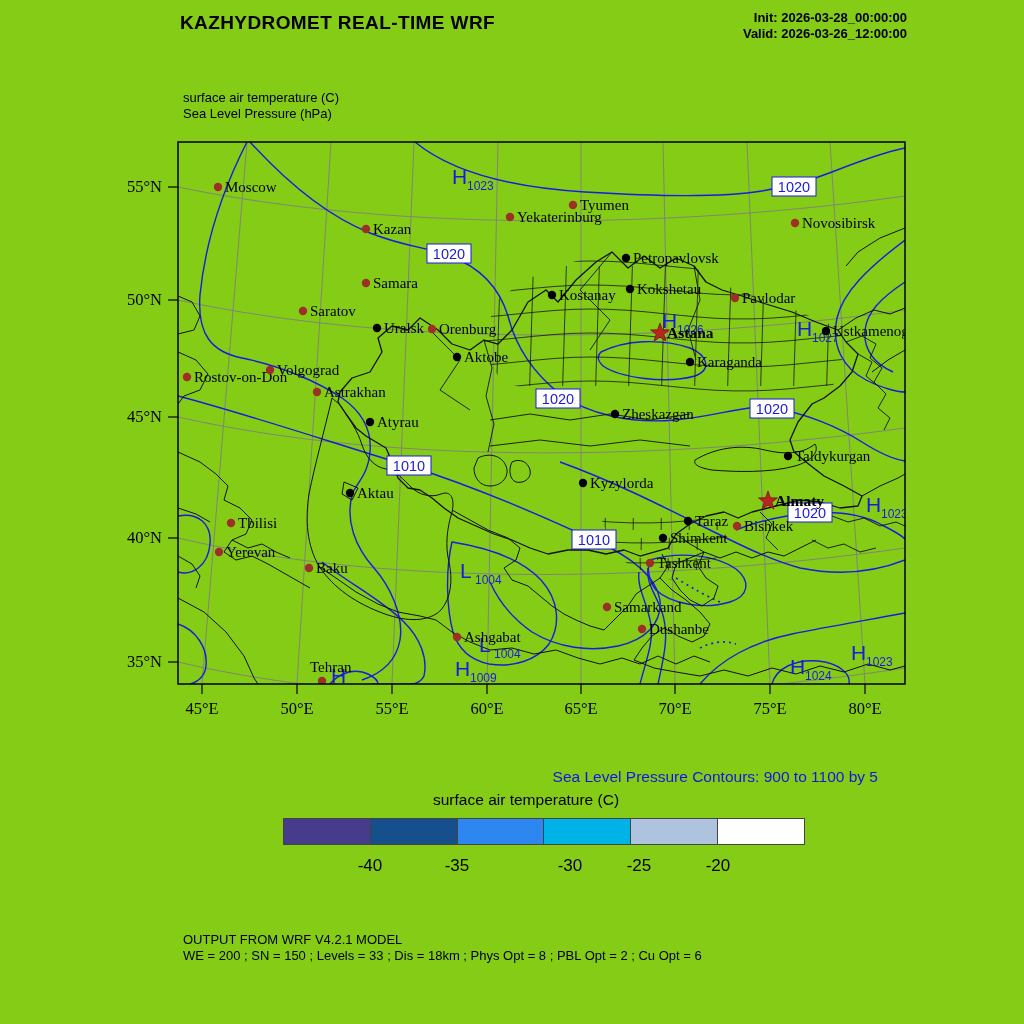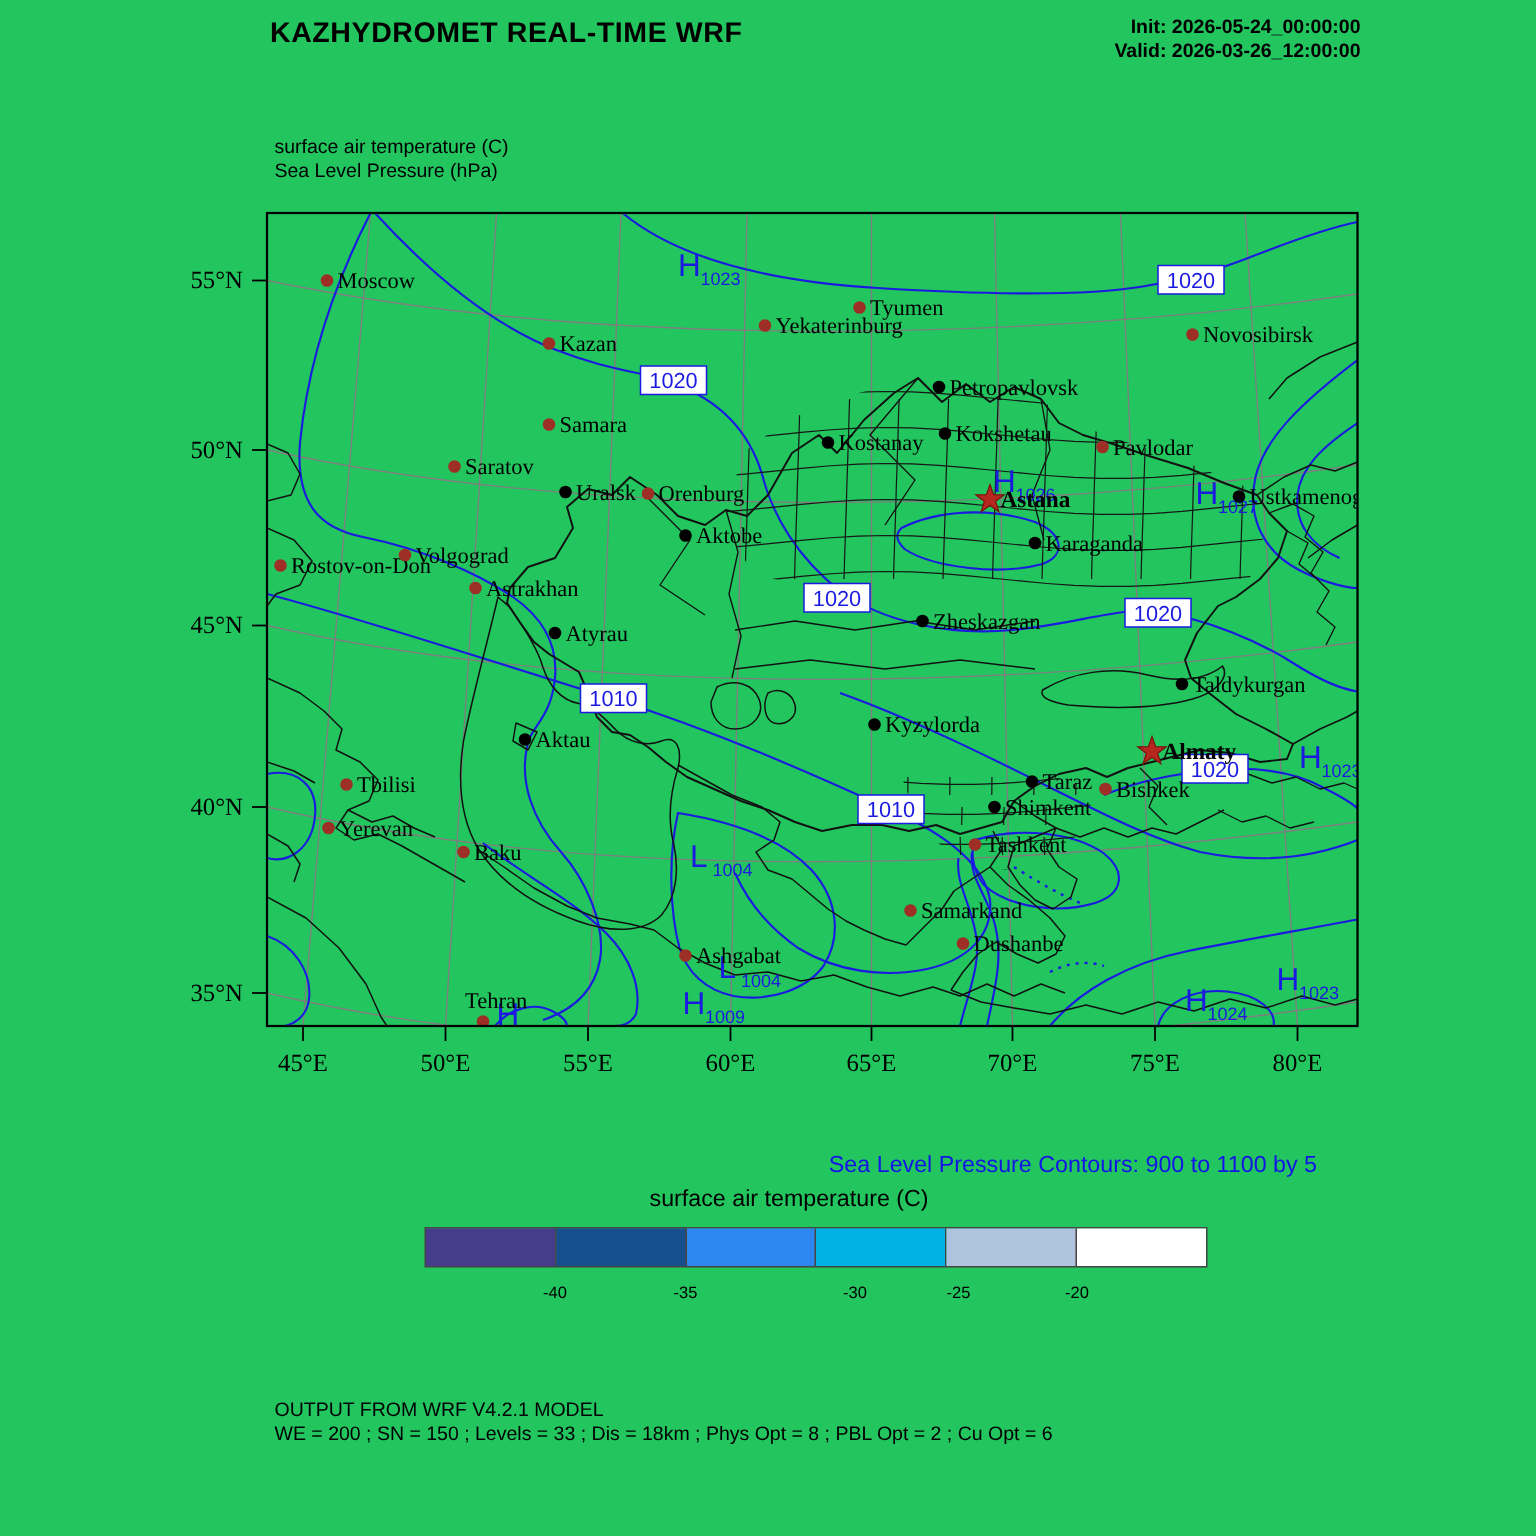--- a/index.html
+++ b/index.html
@@ -1,38 +1,38 @@
 <!DOCTYPE html>
 <html><head>
 <meta charset="utf-8">
 <style>
   html,body{margin:0;padding:0;background:#fff;}
-  .page{position:relative;width:1024px;height:1024px;background:#22c55e;overflow:hidden;
+  .page{position:relative;width:1024px;height:1024px;background:#84cc16;overflow:hidden;
         font-family:"Liberation Sans",sans-serif;color:#000;}
   .title{position:absolute;left:180px;top:12px;font-size:19px;font-weight:bold;letter-spacing:.4px;}
   .times{position:absolute;right:117px;top:10px;text-align:right;font-size:13px;font-weight:bold;line-height:16px;}
   .subtitle{position:absolute;left:183px;top:90px;font-size:13px;line-height:16px;}
   svg#map-svg{position:absolute;left:0;top:0;}
   .caption{position:absolute;right:146px;top:736px;font-size:15.5px;color:#1414e6;margin-top:32px;}
   .legend-title{position:absolute;left:433px;top:791px;font-size:15.5px;}
   .colorbar{position:absolute;left:283px;top:818px;width:522px;height:27px;display:flex;
             border:1px solid #444;box-sizing:border-box;}
   .colorbar .seg{flex:1 1 0;border-right:1px solid #444;}
   .colorbar .seg:last-child{border-right:none;}
-  .cbticks{position:absolute;left:283px;top:856px;width:522px;height:22px;font-size:11px;}
+  .cbticks{position:absolute;left:283px;top:856px;width:522px;height:22px;font-size:17px;}
   .cbticks span{position:absolute;transform:translateX(-50%);}
   .footer{position:absolute;left:183px;top:932px;font-size:13px;line-height:16px;}
 </style>
 </head>
 <body>
 
 <div class="page">
   <div class="title">KAZHYDROMET REAL-TIME WRF</div>
   <div class="times">
-    <div>Init: 2026-05-24_00:00:00</div>
+    <div>Init: 2026-03-28_00:00:00</div>
     <div>Valid: 2026-03-26_12:00:00</div>
   </div>
   <div class="subtitle">
     <div>surface air temperature   (C)</div>
     <div>Sea Level Pressure   (hPa)</div>
   </div>
 
   <svg id="map-svg" width="1024" height="1024" viewBox="0 0 1024 1024">
       <defs>
         <clipPath id="mapclip">

